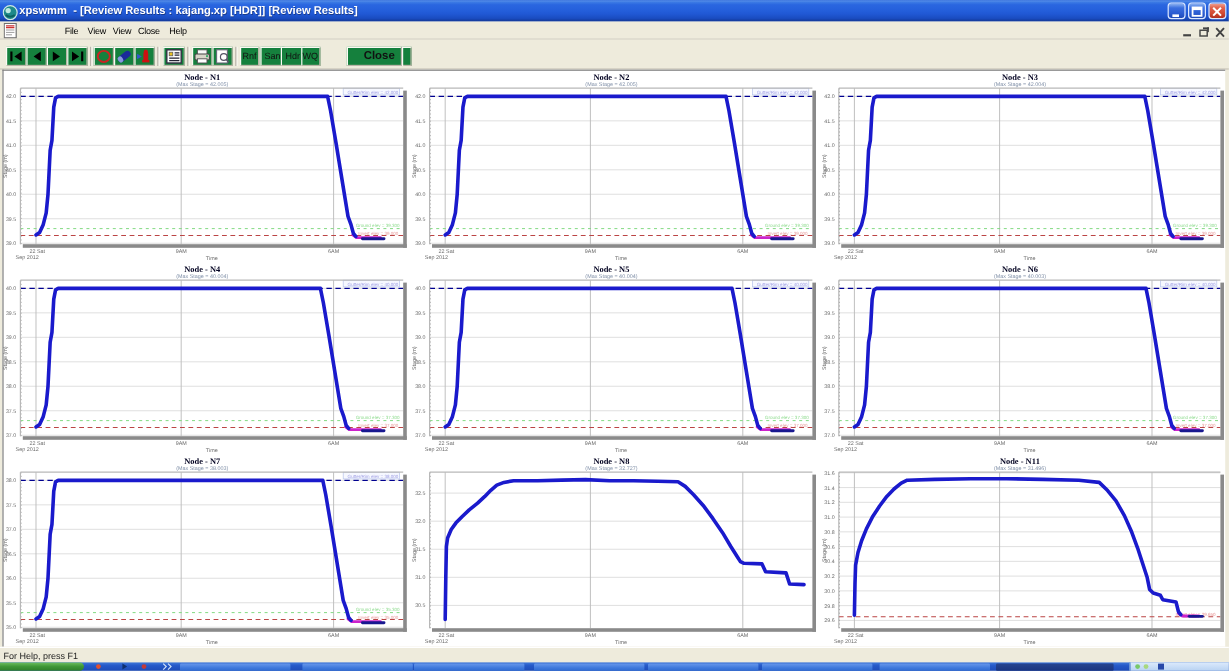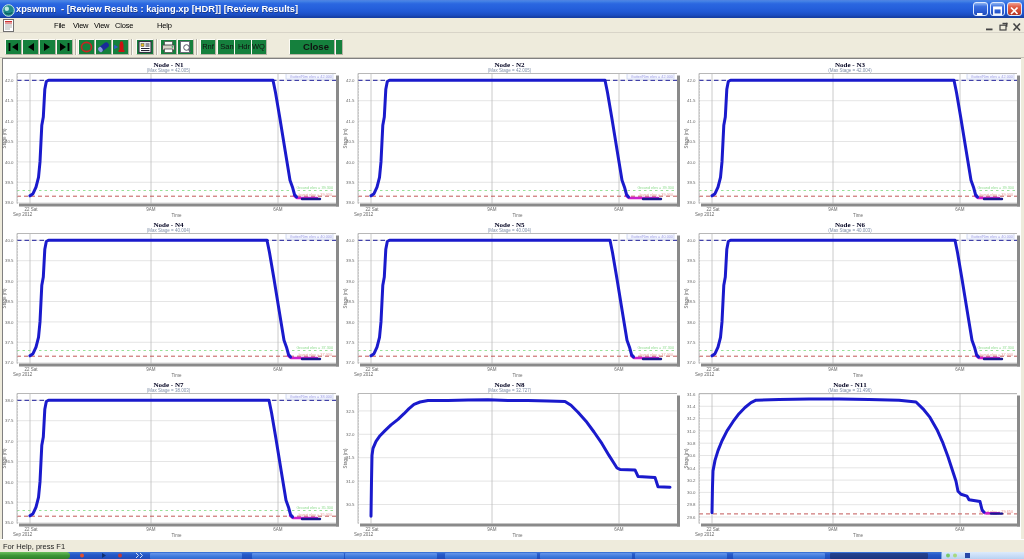--- a/index.html
+++ b/index.html
@@ -47,21 +47,21 @@
 <div id="menubar">
  <svg class="abs" style="left:3px;top:1px" width="13" height="13">
       <rect x="0.5" y="0.5" width="10" height="12" fill="#fff" stroke="#707070"></rect>
       <path d="M2 2.5 h7 M2 4 h7" stroke="#cc3333" stroke-width="1"></path>
       <path d="M2 6 h7 M2 8 h7 M2 10 h5" stroke="#9a9a9a" stroke-width="0.8"></path>
     </svg>
  <span class="menu" style="left:19px">File</span>
  <span class="menu" style="left:38px">View</span>
  <span class="menu" style="left:59px">View</span>
  <span class="menu" style="left:80px">Close</span>
- <span class="menu" style="left:122px">Help</span>
+ <span class="menu" style="left:106px">Help</span>
  <svg class="abs" style="left:984px;top:4px" width="40" height="10">
    <rect x="2" y="6.5" width="6.5" height="1.8" fill="#444"></rect>
    <rect x="16" y="3.2" width="6" height="4.8" fill="#eeebdc" stroke="#444" stroke-width="1.2"></rect>
       <rect x="18.5" y="0.8" width="5" height="1.6" fill="#444"></rect>
       <rect x="22" y="0.8" width="1.4" height="4" fill="#444"></rect>
    <path d="M29.5 1.5 L36 8.5 M36 1.5 L29.5 8.5" stroke="#444" stroke-width="1.6"></path>
  </svg>
 </div>
 <div id="toolbar">
  <div class="tbbtn" style="left:5px;width:17px"><svg width="15" height="14">

